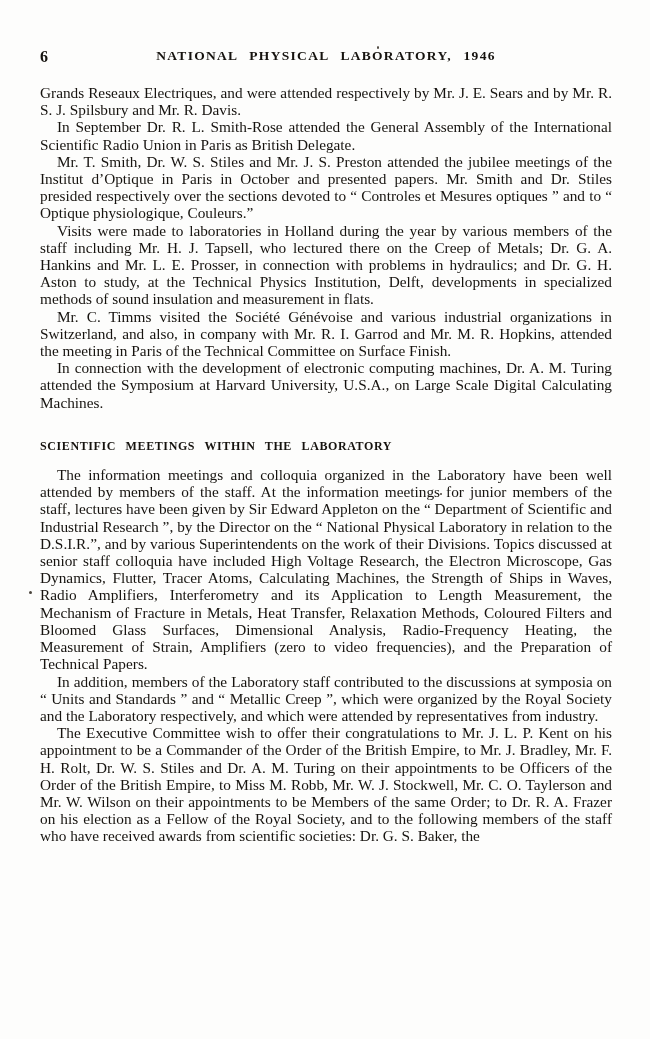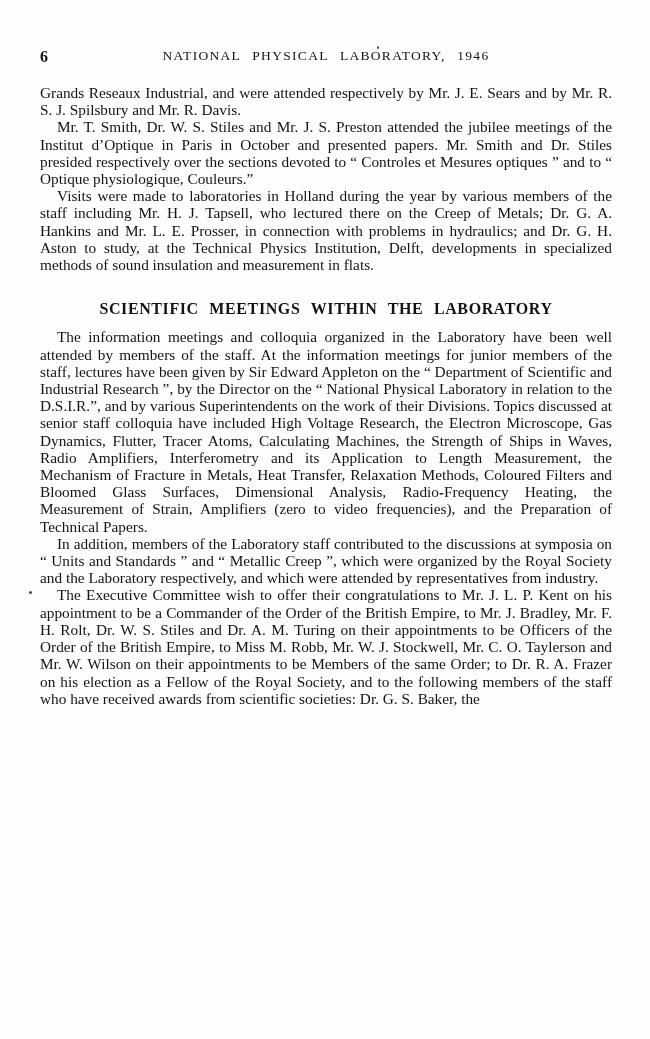--- a/index.html
+++ b/index.html
@@ -25,43 +25,42 @@
     position: absolute;
     left: 0;
     top: 0;
     font-size: 16px;
     font-weight: 700;
   }
   .head-title {
     display: block;
     text-align: center;
     font-size: 13.5px;
-    font-weight: 400;
+    font-weight: 700;
     letter-spacing: 1.3px;
     word-spacing: 7px;
     white-space: nowrap;
   }
   .body-text {
     margin: 18px 38px 0 40px;
     width: 572px;
     font-size: 15.3px;
     line-height: 17.2px;
     text-align: justify;
   }
   .para {
     margin: 0;
     text-indent: 17px;
   }
   .para.no-indent {
     text-indent: 0;
   }
   .section-heading {
     margin: 27px 0 11px 0;
-    text-align: center;
-    font-size: 16px;
+    font-size: 12px;
     font-weight: 700;
     letter-spacing: 0.6px;
     word-spacing: 6px;
     white-space: nowrap;
   }
   .speck {
     position: absolute;
     background: #4a443c;
     border-radius: 50%;
   }
@@ -74,28 +73,31 @@
 
 <div class="page">
 
   <header class="running-head">
     <span class="page-num">6</span>
     <span class="head-title">NATIONAL PHYSICAL LABORATORY, 1946</span>
   </header>
 
   <main class="body-text">
 
-    <p class="para no-indent">Grands Reseaux Industrial, and were attended respectively by Mr. J. E. Sears and by Mr. R. S. J. Spilsbury and Mr. R. Davis.</p>
+    <p class="para no-indent">Grands Reseaux Electriques, and were attended respectively by Mr. J. E. Sears and by Mr. R. S. J. Spilsbury and Mr. R. Davis.</p>
 
+    <p class="para">In September Dr. R. L. Smith-Rose attended the General Assembly of the International Scientific Radio Union in Paris as British Delegate.</p>
 
     <p class="para">Mr. T. Smith, Dr. W. S. Stiles and Mr. J. S. Preston attended the jubilee meetings of the Institut d’Optique in Paris in October and presented papers. Mr. Smith and Dr. Stiles presided respectively over the sections devoted to “ Controles et Mesures optiques ” and to “ Optique physiologique, Couleurs.”</p>
 
     <p class="para">Visits were made to laboratories in Holland during the year by various members of the staff including Mr. H. J. Tapsell, who lectured there on the Creep of Metals; Dr. G. A. Hankins and Mr. L. E. Prosser, in connection with problems in hydraulics; and Dr. G. H. Aston to study, at the Technical Physics Institution, Delft, developments in specialized methods of sound insulation and measurement in flats.</p>
 
+    <p class="para">Mr. C. Timms visited the Société Génévoise and various industrial organizations in Switzerland, and also, in company with Mr. R. I. Garrod and Mr. M. R. Hopkins, attended the meeting in Paris of the Technical Committee on Surface Finish.</p>
 
+    <p class="para">In connection with the development of electronic computing machines, Dr. A. M. Turing attended the Symposium at Harvard University, U.S.A., on Large Scale Digital Calculating Machines.</p>
 
 
     <h2 class="section-heading">SCIENTIFIC MEETINGS WITHIN THE LABORATORY</h2>
 
     <p class="para">The information meetings and colloquia organized in the Laboratory have been well attended by members of the staff.  At the information meetings for junior members of the staff, lectures have been given by Sir Edward Appleton on the “ Department of Scientific and Industrial Research ”, by the Director on the “ National Physical Laboratory in relation to the D.S.I.R.”, and by various Superintendents on the work of their Divisions.  Topics discussed at senior staff colloquia have included High Voltage Research, the Electron Microscope, Gas Dynamics, Flutter, Tracer Atoms, Calculating Machines, the Strength of Ships in Waves, Radio Amplifiers, Interferometry and its Application to Length Measurement, the Mechanism of Fracture in Metals, Heat Transfer, Relaxation Methods, Coloured Filters and Bloomed Glass Surfaces, Dimensional Analysis, Radio-Frequency Heating, the Measurement of Strain, Amplifiers (zero to video frequencies), and the Preparation of Technical Papers.</p>
 
     <p class="para">In addition, members of the Laboratory staff contributed to the discussions at symposia on “ Units and Standards ” and “ Metallic Creep ”, which were organized by the Royal Society and the Laboratory respectively, and which were attended by representatives from industry.</p>
 
 
     <p class="para">The Executive Committee wish to offer their congratulations to Mr. J. L. P. Kent on his appointment to be a Commander of the Order of the British Empire, to Mr. J. Bradley, Mr. F. H. Rolt, Dr. W. S. Stiles and Dr. A. M. Turing on their appointments to be Officers of the Order of the British Empire, to Miss M. Robb, Mr. W. J. Stockwell, Mr. C. O. Taylerson and Mr. W. Wilson on their appointments to be Members of the same Order; to Dr. R. A. Frazer on his election as a Fellow of the Royal Society, and to the following members of the staff who have received awards from scientific societies: Dr. G. S. Baker, the</p>

